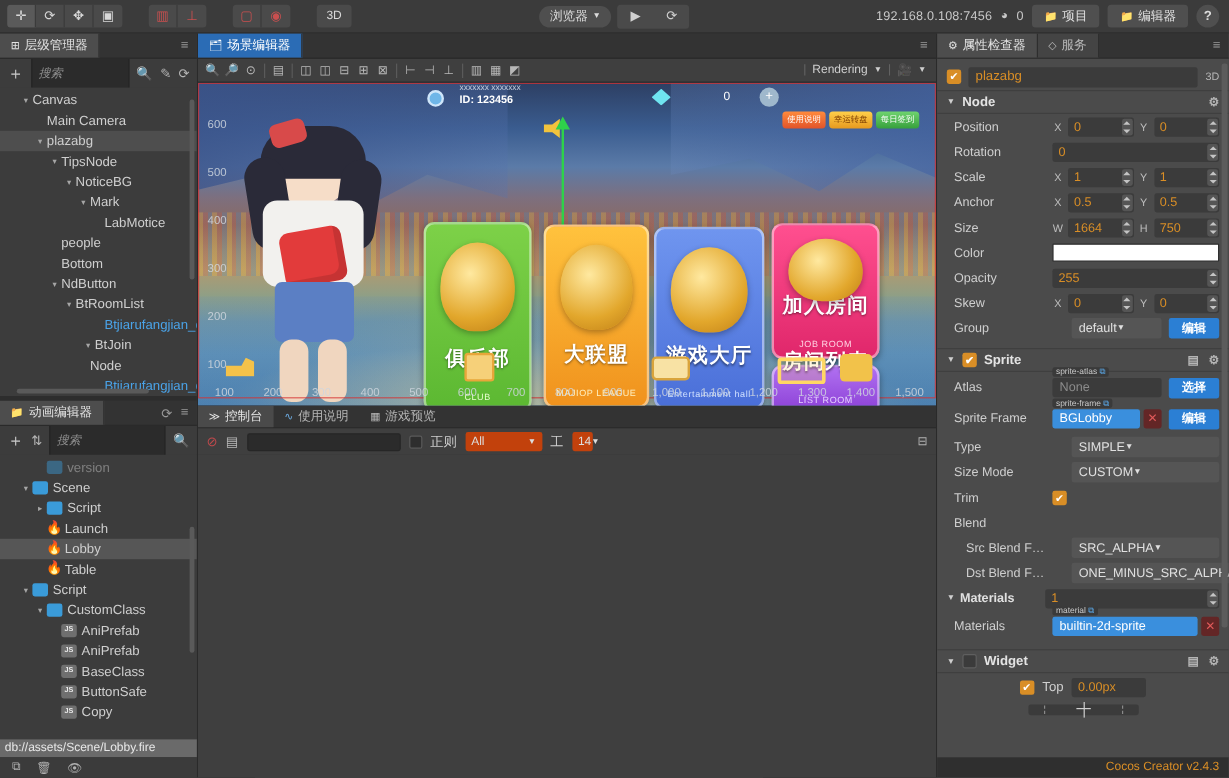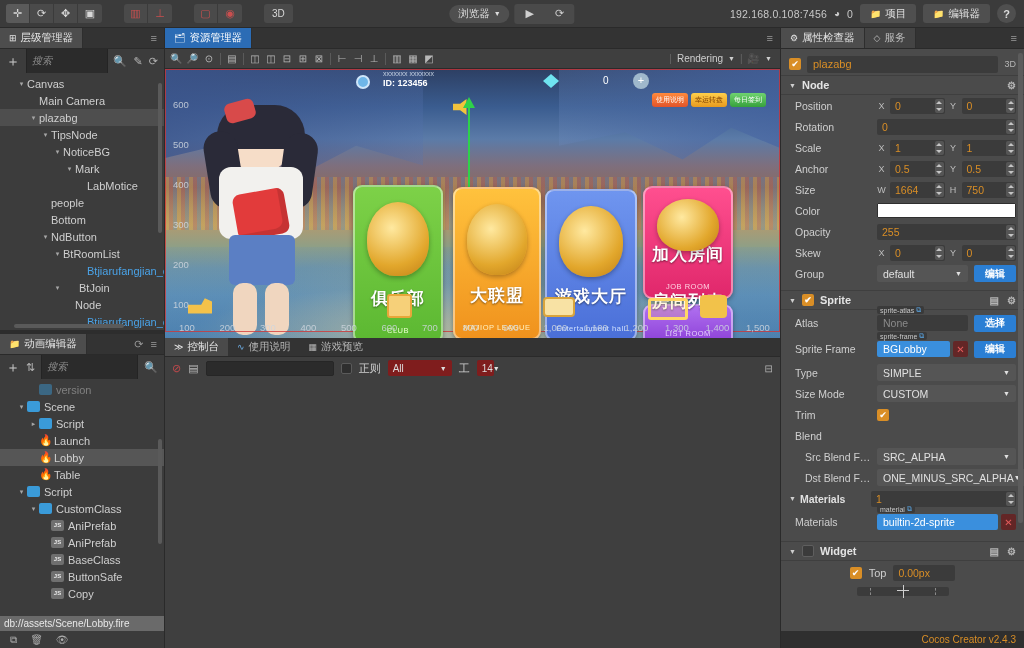--- a/index.html
+++ b/index.html
@@ -125,21 +125,21 @@
   .gcard .en { font-size: 7.5px; margin-top: 16px; letter-spacing: .5px;}
 
   
   .console-head { height: 19px; background: #333; display: flex; align-items: stretch; flex: 0 0 19px; border-bottom:1px solid #2a2a2a;}
   .ctab { display: flex; align-items: center; gap: 4px; padding: 0 9px; font-size: 10.5px; color: #b5b5b5; cursor: pointer;}
   .ctab.sel { background: #4a4a4a; color: #e6e6e6; }
   .console-bar { height: 22px; background: #3f3f3f; display: flex; align-items: center; gap: 7px; padding: 0 7px; flex: 0 0 22px;}
   .cfilter { width: 128px; height: 15px; background: #2b2b2b; border: 1px solid #262626; border-radius: 2px;}
   .ccheck { width: 11px; height: 11px; background: #2e2e2e; border: 1px solid #5a5a5a; border-radius: 2px;}
   .cselect {
-    height: 16px; background: #7f1d1d; border-radius: 2px; display: flex; align-items: center; justify-content: space-between;
+    height: 16px; background: #c2410c; border-radius: 2px; display: flex; align-items: center; justify-content: space-between;
     padding: 0 5px; font-size: 10px; color: #ddd; cursor: pointer;
   }
   .console-body { flex: 1; background: #3f3f3f; }
 
   
   .insp-scroll { flex: 1; overflow: hidden; background: #4b4b4b; }
   .node-head {
     height: 22px; display: flex; align-items: center; gap: 6px; padding: 0 8px; margin-top: 4px;
   }
   .chk {
@@ -168,21 +168,21 @@
   .spin {
     position: absolute; right: 1px; top: 1px; bottom: 1px; width: 9px; background: #555; border-radius: 2px;
     display: flex; flex-direction: column; align-items: center; justify-content: space-around; cursor: pointer;
   }
   .spin i { display:block; width:0;height:0;border-left:3px solid transparent;border-right:3px solid transparent; }
   .spin i.u { border-bottom:3px solid #c4c4c4;}
   .spin i.d { border-top:3px solid #c4c4c4;}
   .colorbar { flex: 1; height: 15px; background: #fff; border: 1px solid #2f2f2f; border-radius: 1px; cursor: pointer;}
   .dd {
     flex: 1; height: 17px; background: #555; border-radius: 2px; display: flex; align-items: center;
-    justify-content: space-between; padding: 0 6px; font-size: 10.5px; color: #e0e0e0; cursor: pointer;
+    justify-content: flex-start; padding: 0 6px; font-size: 10.5px; color: #e0e0e0; cursor: pointer; margin-left: 16px;
   }
   .bluebtn {
     background: #2b7fd4; color: #fff; font-size: 10px; border-radius: 2px; height: 17px; padding: 0 11px;
     display: flex; align-items: center; justify-content: center; cursor: pointer; font-weight: bold;
   }
   .asset-wrap { flex: 1; position: relative; min-width: 0;}
   .asset-tag {
     position: absolute; top: -9px; left: 0; background: #3a3a3a; color: #c9c9c9; font-size: 7px;
     padding: 0px 3px; border-radius: 2px; display: flex; align-items: center; gap: 2px; white-space: nowrap;
   }
@@ -318,21 +318,21 @@
               <span class="tlabel">NdButton</span>
             </div>
             <div class="tnode" style="padding-left: 52px;">
               <span class="tw">▾</span>
               <span class="tlabel">BtRoomList</span>
             </div>
             <div class="tnode" style="padding-left: 76px;">
               <span class="tw"></span>
               <span class="tlabel blue">Btjiarufangjian_cac</span>
             </div>
-            <div class="tnode" style="padding-left: 52px; gap: 16px;">
+            <div class="tnode" style="padding-left: 68px;">
               <span class="tw">▾</span>
               <span class="tlabel">BtJoin</span>
             </div>
             <div class="tnode" style="padding-left: 64px;">
               <span class="tw"></span>
               <span class="tlabel">Node</span>
             </div>
             <div class="tnode" style="padding-left: 76px;">
               <span class="tw"></span>
               <span class="tlabel blue">Btjiarufangjian_cac</span>
@@ -434,21 +434,21 @@
           <span>👁</span>
         </div>
       </div>
     </div>
 
     <div class="col-mid">
 
       <div class="panel-head">
         <div class="ptab blue">
           <span style="font-size:9px">🗂</span>
-          <span>资源管理器</span>
+          <span>场景编辑器</span>
         </div>
         <div class="phead-right">
           <span>≡</span>
         </div>
       </div>
 
       <div class="scene-toolbar">
         <div class="st-ic">🔍</div>
         <div class="st-ic">🔎</div>
         <div class="st-ic">⊙</div>

